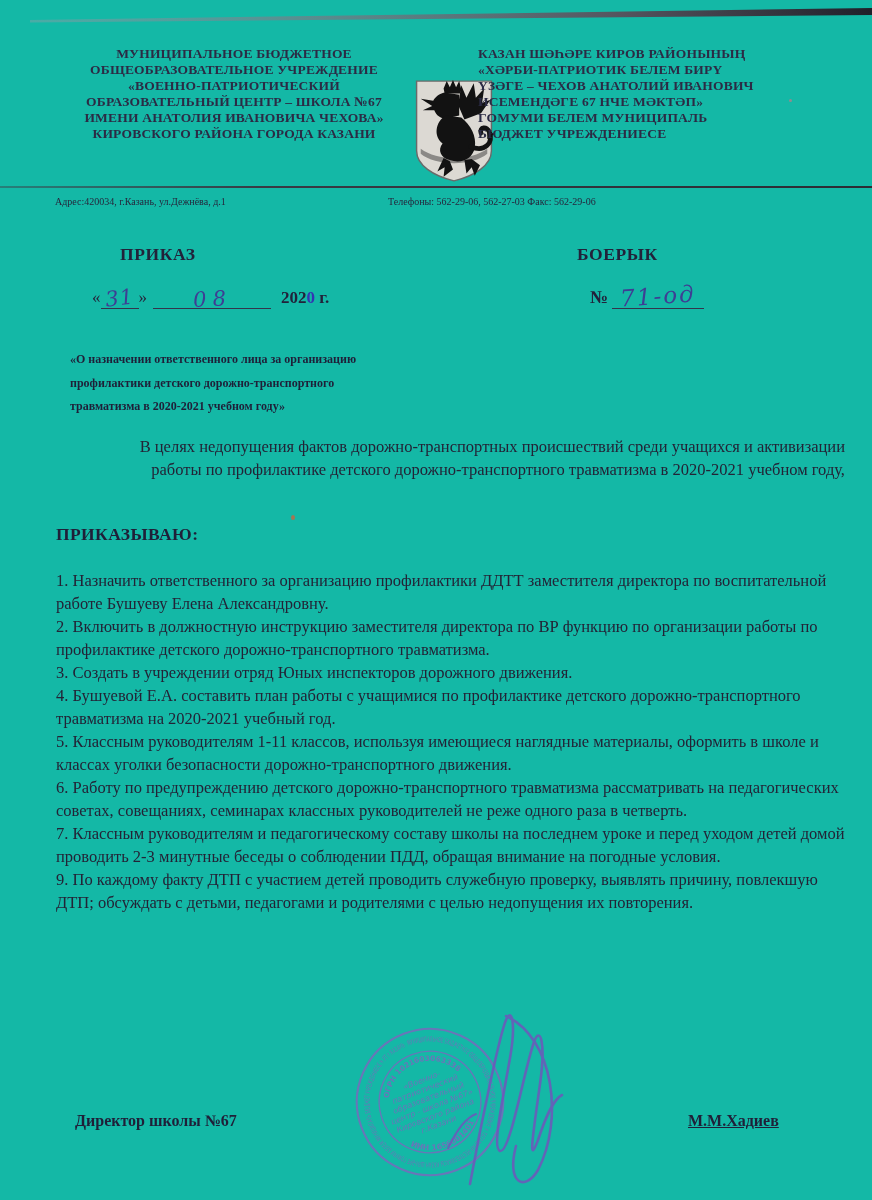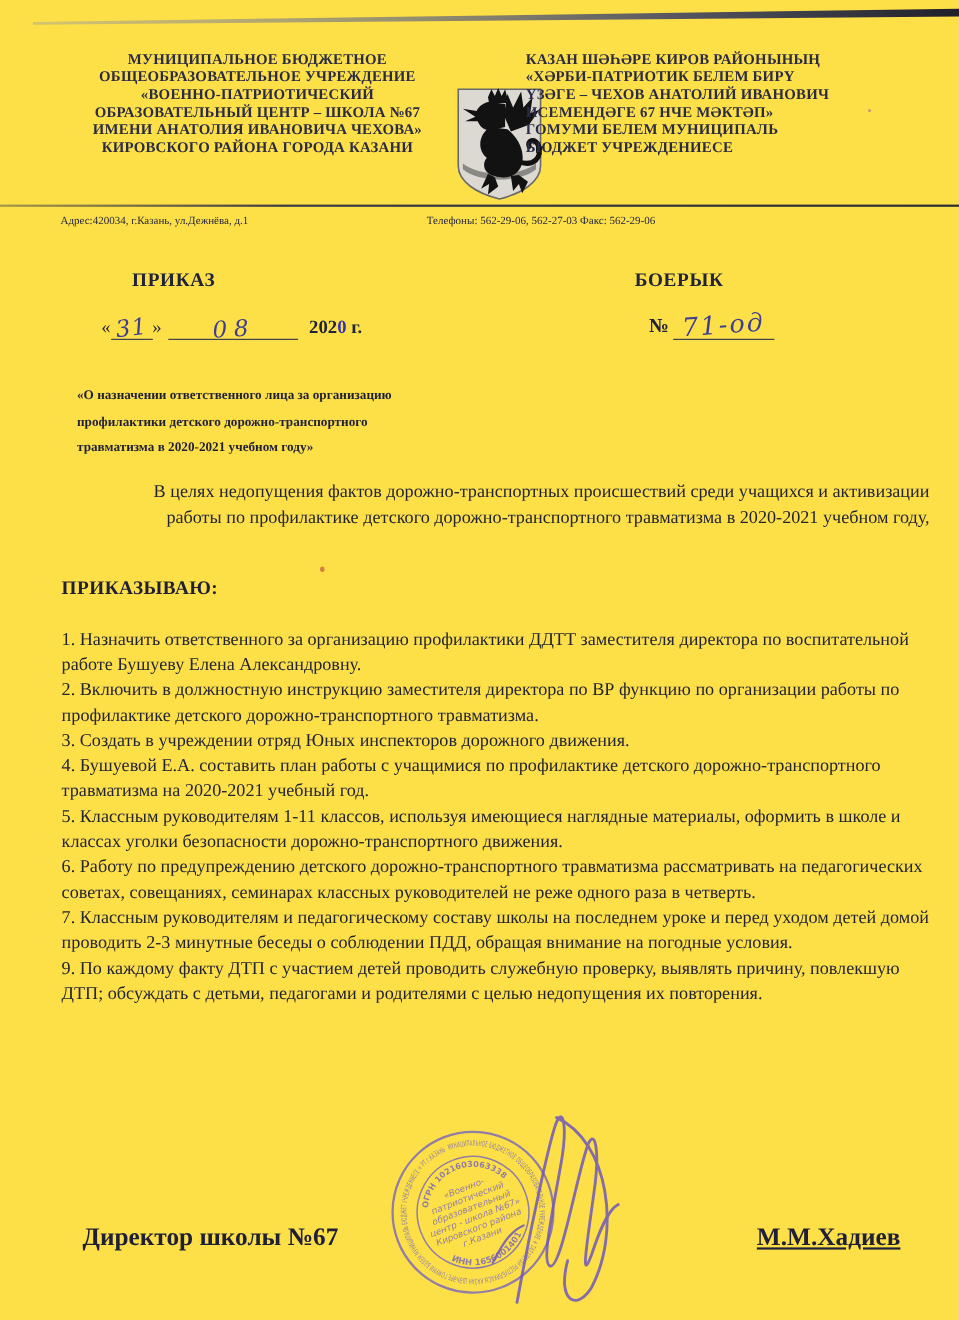--- a/index.html
+++ b/index.html
@@ -1,18 +1,18 @@
 <!DOCTYPE html>
 <html><head>
 <meta charset="utf-8">
 <style>
   html,body{margin:0;padding:0;background:#888;}
   .page{
     position:relative; width:872px; height:1200px; margin:0 auto;
-    background:#fde047; overflow:hidden;
+    background:#14b8a6; overflow:hidden;
     font-family:"Liberation Serif","DejaVu Serif",serif;
     color:#232336;
   }
   
   .scan-line{position:absolute;left:0;top:0;width:872px;height:26px;}
   
   .hdr-left{position:absolute;left:58px;top:46px;width:352px;text-align:center;
     font-size:13.5px;line-height:16px;font-weight:bold;color:#2b2b45;letter-spacing:.2px;}
   .hdr-right{position:absolute;left:478px;top:46px;width:378px;text-align:left;
     font-size:13.5px;line-height:16px;font-weight:bold;color:#2b2b45;letter-spacing:.2px;}
@@ -45,21 +45,21 @@
   
   .title{position:absolute;left:70px;top:348px;width:580px;
     font-weight:bold;font-size:12px;line-height:23.5px;color:#1f1f38;}
   
   .intro{position:absolute;left:55px;top:435px;width:790px;margin:0;
     font-size:16.5px;line-height:23px;text-indent:32px;text-align:right;}
   .resolve{position:absolute;left:56px;top:524px;font-weight:bold;font-size:17.5px;letter-spacing:.4px;color:#1f1f38;text-align:center;}
   .items{position:absolute;left:56px;top:569px;width:792px;font-size:16.5px;line-height:23px;}
   .items p{margin:0;}
   
-  .sign-row{position:absolute;left:0;top:1112px;width:872px;height:26px;font-weight:bold;font-size:23px;color:#1f1f38;}
+  .sign-row{position:absolute;left:0;top:1112px;width:872px;height:26px;font-weight:bold;font-size:16px;color:#1f1f38;}
   .sign-left{position:absolute;left:75px;}
   .sign-right{position:absolute;left:688px;text-decoration:underline;}
   
   .stamp{position:absolute;left:344px;top:1016px;width:172px;height:172px;opacity:.82;}
   .autograph{position:absolute;left:442px;top:998px;width:150px;height:198px;opacity:.85;}
   .speck1{position:absolute;left:291px;top:515px;width:4px;height:5px;background:#c8653e;border-radius:50%;opacity:.8;}
   .speck2{position:absolute;left:789px;top:99px;width:3px;height:3px;background:#c07b86;border-radius:50%;opacity:.7;}
   .stamp text{font-family:"DejaVu Sans","Liberation Sans",sans-serif;fill:#7b68bd;}
 </style>
 </head>

